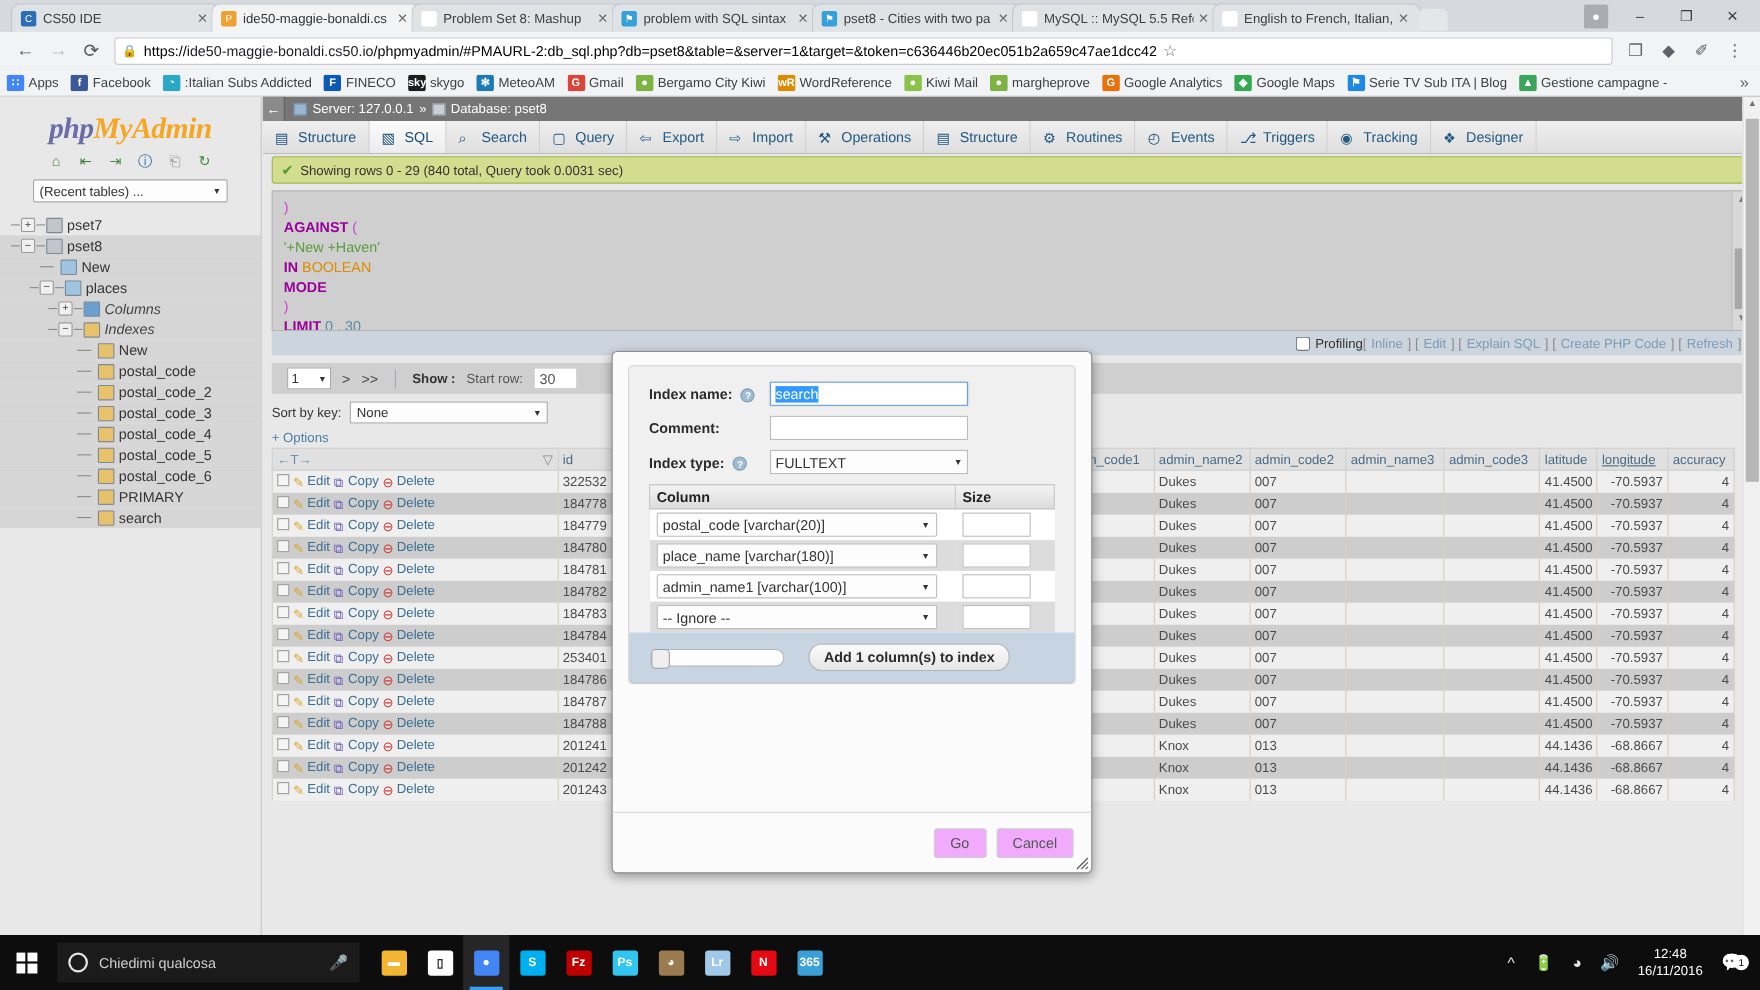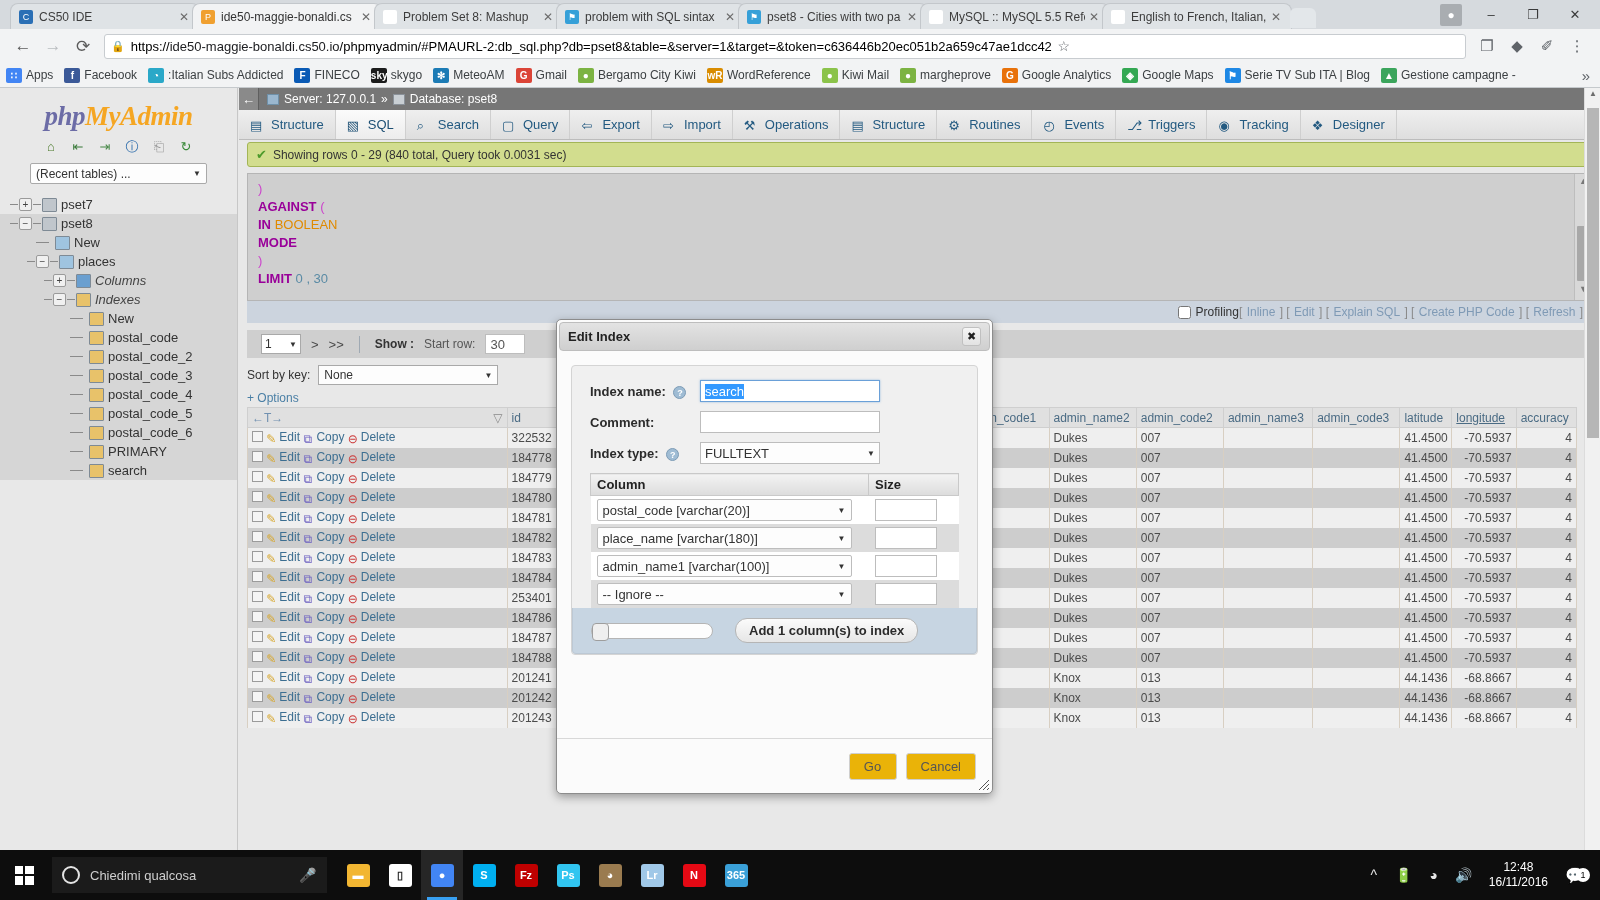--- a/index.html
+++ b/index.html
@@ -202,21 +202,21 @@
       border-bottom-left-radius:4px; border-bottom-right-radius:4px;}
   .slider { width:122px; height:16px; background:#fdfdfd; border:1px solid #b5b5b5; border-radius:8px;
       position:relative; }
   .slider .knob { position:absolute; left:0; top:-1px; width:17px; height:18px; background:#efefef;
       border:1px solid #9e9e9e; border-radius:4px; }
   .addbtn { padding:4px 13px; font-size:13px; font-weight:bold; color:#2b2b2b;
       background:linear-gradient(to bottom,#fbfbfb,#e6e6e6); border:1px solid #b5b5b5; border-radius:12px; }
   .modal-foot { position:absolute; left:0; right:0; bottom:0; height:55px; border-top:1px solid #d8d8d8;
       display:flex; align-items:center; justify-content:flex-end; gap:9px; padding-right:16px; }
   .mbtn { min-width:48px; padding:5px 14px; text-align:center; font-size:13px; color:#555;
-      background:#eab308; border:1px solid #cfcfcf; border-radius:3px; }
+      background:#f0abfc; border:1px solid #cfcfcf; border-radius:3px; }
   .resizer { position:absolute; right:2px; bottom:2px; width:12px; height:12px; }
 
   
   .taskbar { position:absolute; left:0; top:850px; width:1600px; height:50px; background:#0d0d0d; display:flex; align-items:center; }
   .startbtn { width:48px; height:50px; display:flex; align-items:center; justify-content:center; }
   .winlogo { width:19px; height:19px; display:grid; grid-template-columns:1fr 1fr; grid-template-rows:1fr 1fr; gap:2px; }
   .winlogo i { background:#fff; display:block; }
   .cortana { width:275px; height:36px; background:#1b1b1b; display:flex; align-items:center;
       padding:0 10px; margin-left:4px; }
   .cortana .circ { width:18px; height:18px; border:2px solid #e4e4e4; border-radius:50%; margin-right:10px; }
@@ -600,20 +600,21 @@
 
     <div class="notice">
       <span class="chk">✔</span>
       <span>Showing rows 0 - 29 (840 total, Query took 0.0031 sec)</span>
     </div>
 
     <div class="sqlbox">
       <div class="sqlcode" id="sqlcode">
           <div><span class="paren">)</span></div>
           <div><span class="k">AGAINST </span><span class="paren">(</span></div>
+          <div><span class="str">  '+New +Haven'</span></div>
           <div><span class="k">  IN </span><span class="kb">BOOLEAN</span></div>
           <div><span class="k">  MODE</span></div>
           <div><span class="paren">)</span></div>
           <div><span class="k">LIMIT </span><span class="num">0 , 30</span></div>
         </div>
       <div class="sqlscroll">
         <div class="sarr" style="top:2px;">▲</div>
         <div class="sthumb"></div>
         <div class="sarr" style="bottom:2px;">▼</div>
       </div>
@@ -917,24 +918,20 @@
       </table>
     </div>
 
     <div class="pagescroll">
       <div class="parr" style="top:1px;">▲</div>
       <div class="pthumb"></div>
     </div>
   </div>
 
   <div class="modal">
-    <div class="modal-head">
-      <span class="modal-title">Edit Index</span>
-      <span class="modal-x">✖</span>
-    </div>
     <div class="modal-body">
       <div class="fieldset">
 
         <div class="frow">
           <span class="flabel">
             <span>Index name:</span>
             <span class="helpico">?</span>
           </span>
           <div class="tinput focused">
             <span class="sel-text">search</span>

